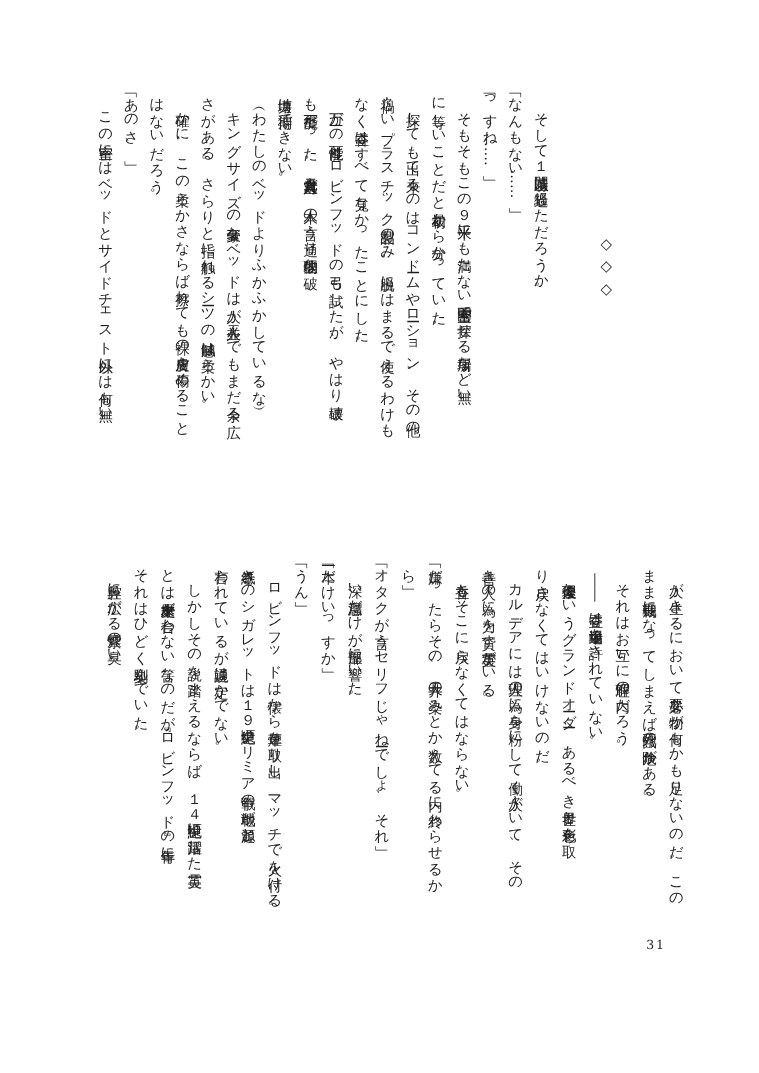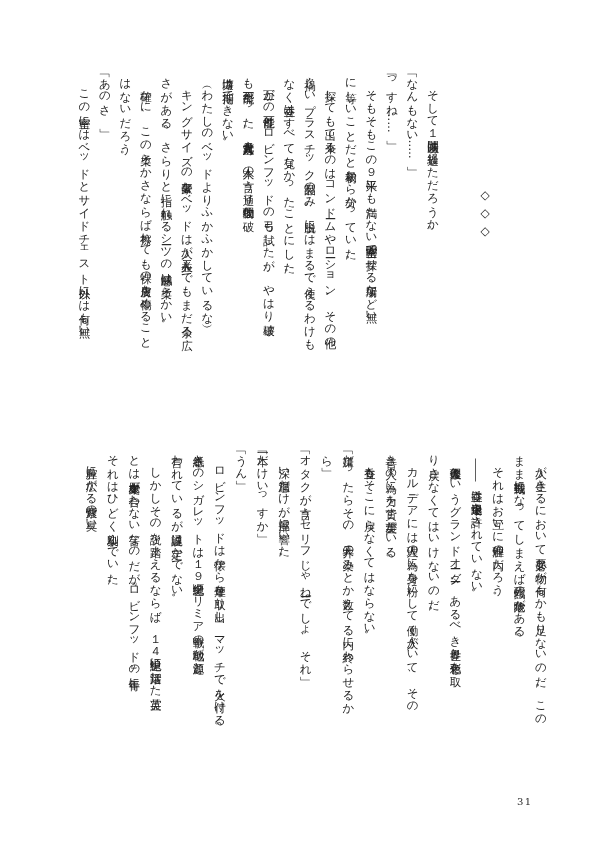--- a/index.html
+++ b/index.html
@@ -43,21 +43,21 @@
     top: 188px;
     left: 478px;
     writing-mode: vertical-rl;
     text-orientation: upright;
     font-size: 12px;
     letter-spacing: 4px;
     color: #2a2a2a;
   }
   .page-number {
     position: absolute;
-    top: 796px;
+    top: 751px;
     left: 517px;
     font-size: 10px;
     letter-spacing: 1.5px;
     color: #2a2a2a;
   }
 </style>
 </head>
 <body>
 
 <div class="page">

